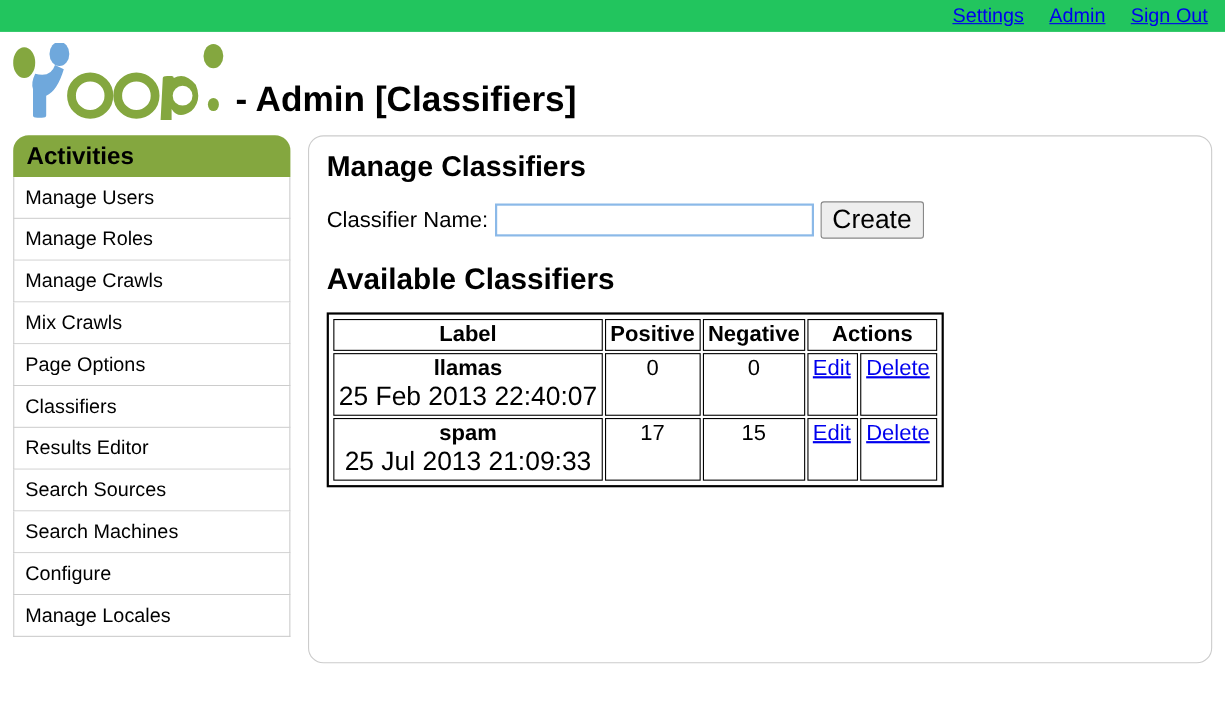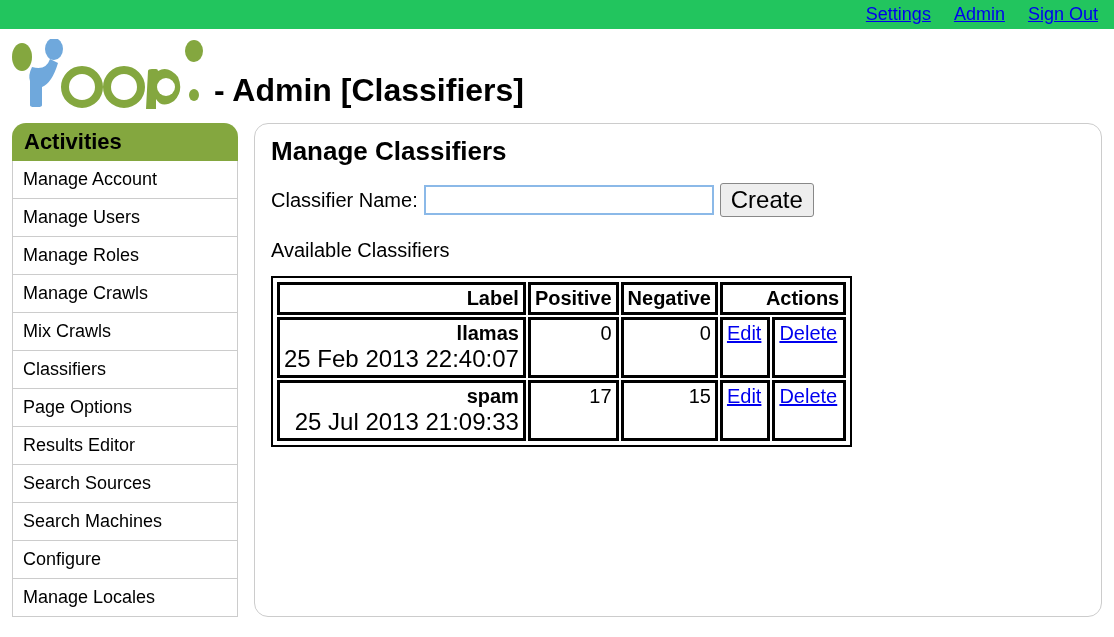--- a/index.html
+++ b/index.html
@@ -8,37 +8,37 @@
     .topbar { background: #22c55e; padding: 4px 16px; text-align: right; }
     .topbar a { color: #0000ee; text-decoration: underline; margin-left: 18px; font-size: 18px; }
     
     .header { display: flex; align-items: flex-end; padding: 10px 16px 14px 8px; }
     .logo { display: flex; align-items: flex-end; margin-right: 6px; }
     .logo svg { width: 200px; height: 70px; }
     .page-title { font-size: 32px; font-weight: bold; margin-left: 0; }
     
     .layout { display: flex; padding: 0 12px 12px 12px; gap: 16px; }
     
-    .sidebar { width: 226px; flex-shrink: 0; }
+    .sidebar { width: 252px; flex-shrink: 0; }
     .sidebar-header { background: #84a73f; color: #000; font-weight: bold; font-size: 22px; padding: 6px 12px; border-top-left-radius: 14px; border-top-right-radius: 14px; }
     .sidebar-item { border: 1px solid #ccc; border-top: none; padding: 8px 10px; font-size: 18px; cursor: pointer; background: #fff; }
     .sidebar-item:first-of-type { border-top: 1px solid #ccc; }
     
     .main { flex: 1; border: 1px solid #ccc; border-radius: 14px; padding: 12px 16px 16px 16px; min-height: 480px; }
     .main h2 { font-size: 26px; font-weight: bold; margin-bottom: 16px; }
-    .main h3 { font-size: 20px; font-weight: normal; margin: 22px 0 14px 0; }
+    .main h3 { font-size: 27px; font-weight: bold; margin: 22px 0 14px 0; }
     
     .form-row { display: flex; align-items: center; gap: 6px; margin-bottom: 8px; }
     .form-row label { font-size: 20px; }
     .form-row input[type="text"] { width: 290px; height: 30px; border: 2px solid #8bb9e8; padding: 2px 4px; font-size: 16px; }
     .form-row button { font-size: 24px; padding: 2px 10px; background: #eee; border: 1px solid #888; border-radius: 3px; cursor: pointer; }
     
     .outer-table { border: 2px solid #000; padding: 2px; display: inline-block; }
     .tbl { border-collapse: separate; border-spacing: 2px; }
-    .tbl th, .tbl td { border: 3px solid #000000; padding: 2px 4px; text-align: right; vertical-align: top; font-size: 20px; margin-left: 42px; }
+    .tbl th, .tbl td { border: 1px solid #000000; padding: 2px 4px; text-align: center; vertical-align: top; font-size: 20px; margin-left: 42px; }
     .tbl th { font-weight: bold; }
     .row-label { font-weight: bold; }
     .row-sub { font-weight: normal; font-size: 24px; display: block; }
     .tbl a { color: #0000ee; text-decoration: underline; cursor: pointer; }
     .actions-cell a { margin-right: 2px; }
   </style>
 </head>
 <body>
 
 <div class="topbar">
@@ -63,27 +63,26 @@
       <ellipse cx="186" cy="12" rx="9" ry="11" fill="#84a73f"></ellipse>
       <ellipse cx="186" cy="56" rx="5" ry="6" fill="#84a73f"></ellipse>
     </svg>
   </div>
   <span class="page-title">- Admin [Classifiers]</span>
 </div>
 
 <div class="layout">
   <div class="sidebar">
     <div class="sidebar-header">Activities</div>
-    <div class="sidebar-item">Manage Account</div>
     <div class="sidebar-item">Manage Users</div>
     <div class="sidebar-item">Manage Roles</div>
     <div class="sidebar-item">Manage Crawls</div>
     <div class="sidebar-item">Mix Crawls</div>
+    <div class="sidebar-item">Page Options</div>
     <div class="sidebar-item">Classifiers</div>
-    <div class="sidebar-item">Page Options</div>
     <div class="sidebar-item">Results Editor</div>
     <div class="sidebar-item">Search Sources</div>
     <div class="sidebar-item">Search Machines</div>
     <div class="sidebar-item">Configure</div>
     <div class="sidebar-item">Manage Locales</div>
   </div>
 
   <div class="main">
     <h2>Manage Classifiers</h2>
     

